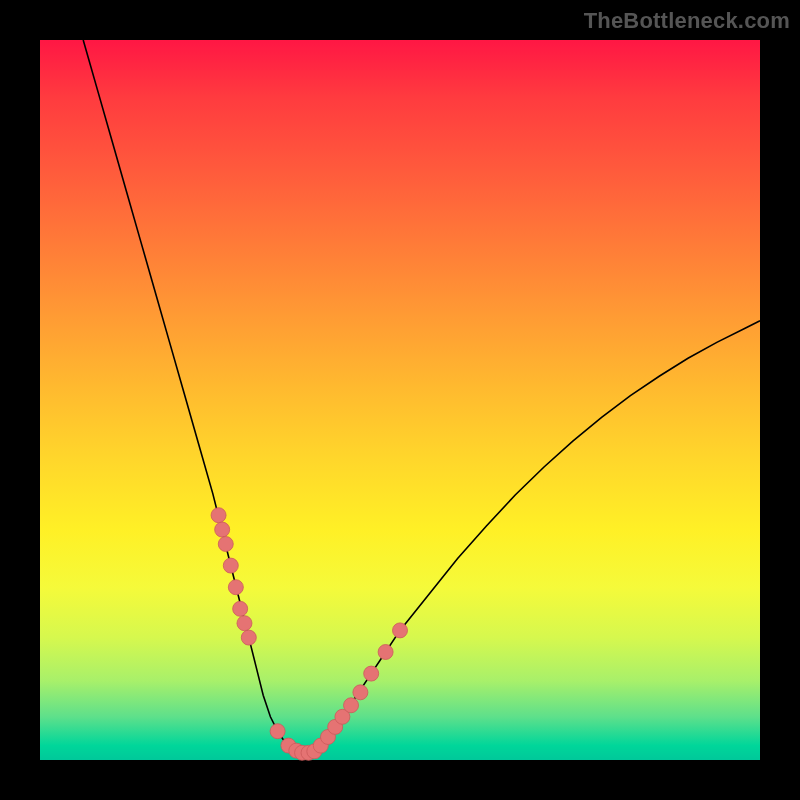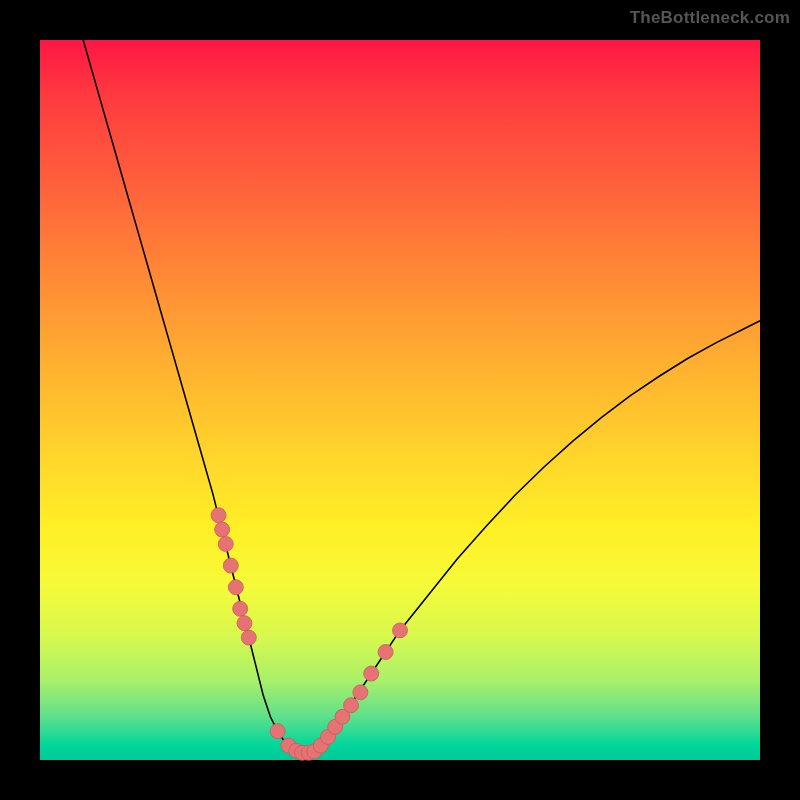--- a/index.html
+++ b/index.html
@@ -47,21 +47,21 @@
     top: 0;
     width: 720px;
     height: 720px;
     overflow: visible;
   }
   .watermark {
     position: absolute;
     top: 8px;
     right: 10px;
     font-family: Arial, Helvetica, sans-serif;
-    font-size: 17px;
+    font-size: 22px;
     font-weight: 600;
     color: #555;
     letter-spacing: 0.2px;
     user-select: none;
   }
 </style>
 </head>
 <body>
 <div class="frame">
 

